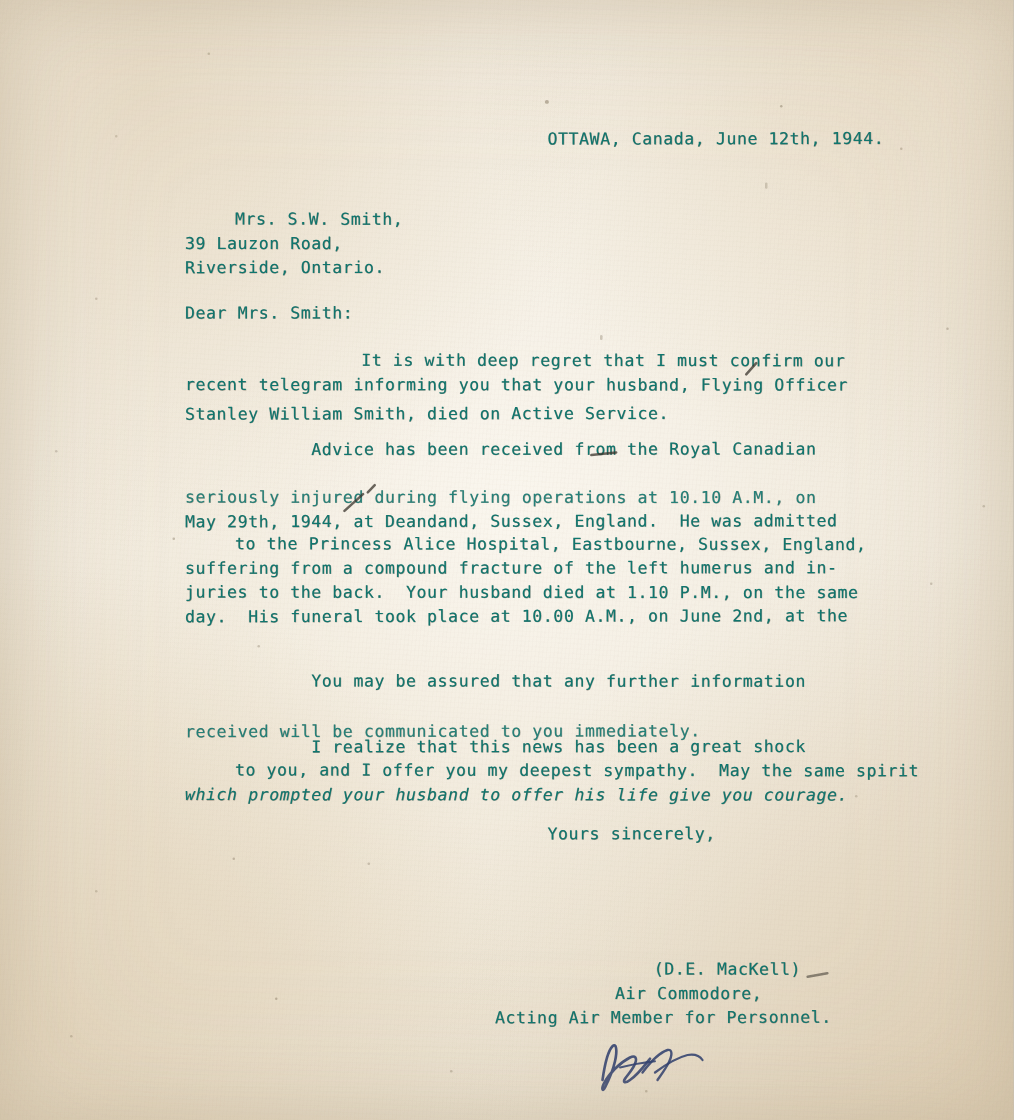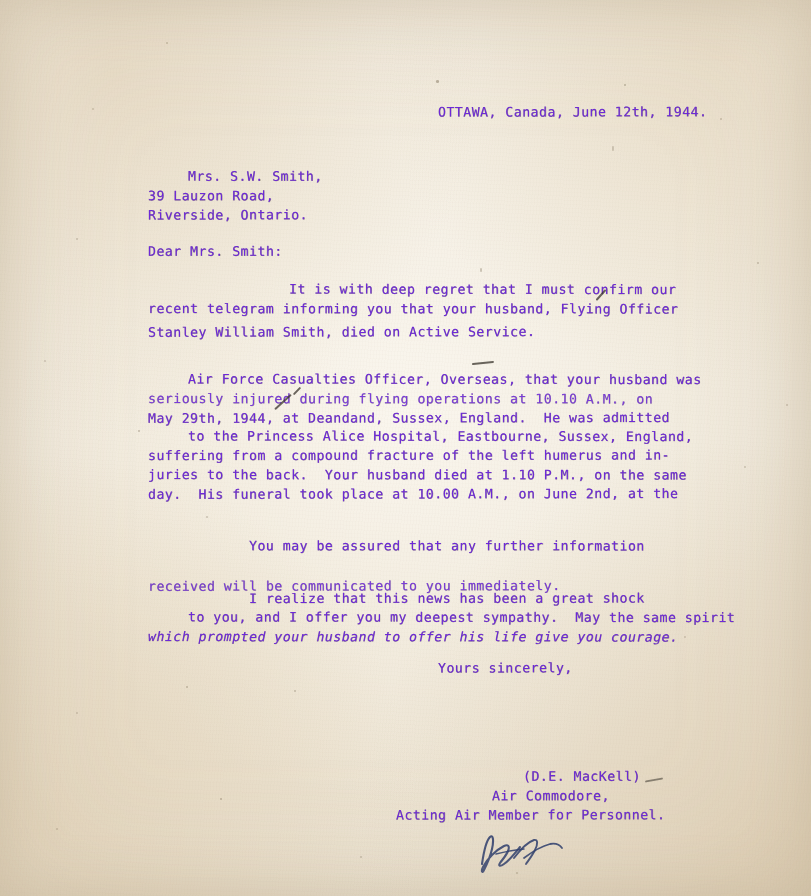--- a/index.html
+++ b/index.html
@@ -48,21 +48,21 @@
     inset: 0;
     box-shadow: inset 0 0 58px rgba(168,148,116,0.32),
                 inset 0 0 140px rgba(186,167,136,0.18);
     pointer-events: none;
   }
 
   
   .typed {
     position: absolute;
     inset: 0;
-    color: #6d28d9;
+    color: #0f766e;
     font-size: 13.2px;
     line-height: 19.3px;
     letter-spacing: 0.48px;
     white-space: pre;
     text-shadow: 0.35px 0.25px 0 rgba(60,54,46,0.42),
                 -0.3px 0.2px 0 rgba(90,82,70,0.20);
   }
 
   .line { position: absolute; white-space: pre; }
 
@@ -127,21 +127,21 @@
 
     
     <div class="line j4" style="left:148px; top:242px;">Dear Mrs. Smith:</div>
 
     
     <div class="line j2" style="left:148px; top:280px;">            It is with deep regret that I must confirm our</div>
     <div class="line j3" style="left:148px; top:299px;">recent telegram informing you that your husband, Flying Officer</div>
     <div class="line j1" style="left:148px; top:322px;">Stanley William Smith, died on Active Service.</div>
 
     
-    <div class="line j2" style="left:148px; top:370px;">Air Force Casualties Officer, Overseas, that your husband was</div>
+    <div class="line j4" style="left:148px; top:351px;">            Advice has been received from the Royal Canadian</div>
     <div class="line j3 faded" style="left:148px; top:389px;">seriously injured during flying operations at 10.10 A.M., on</div>
     <div class="line j1" style="left:148px; top:408px;">May 29th, 1944, at Deandand, Sussex, England.  He was admitted</div>
     <div class="line j2" style="left:148px; top:427px;">to the Princess Alice Hospital, Eastbourne, Sussex, England,</div>
     <div class="line j4" style="left:148px; top:446px;">suffering from a compound fracture of the left humerus and in-</div>
     <div class="line j3" style="left:148px; top:465px;">juries to the back.  Your husband died at 1.10 P.M., on the same</div>
     <div class="line j1" style="left:148px; top:484px;">day.  His funeral took place at 10.00 A.M., on June 2nd, at the</div>
 
     
     <div class="line j3" style="left:148px; top:536px;">            You may be assured that any further information</div>
     <div class="line j1 faded" style="left:148px; top:576px;">received will be communicated to you immediately.</div>

